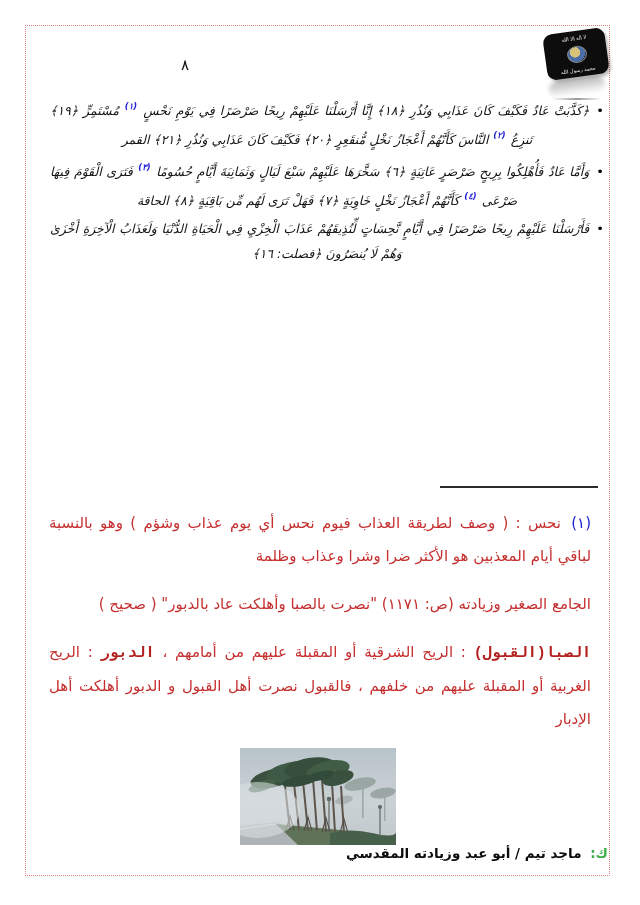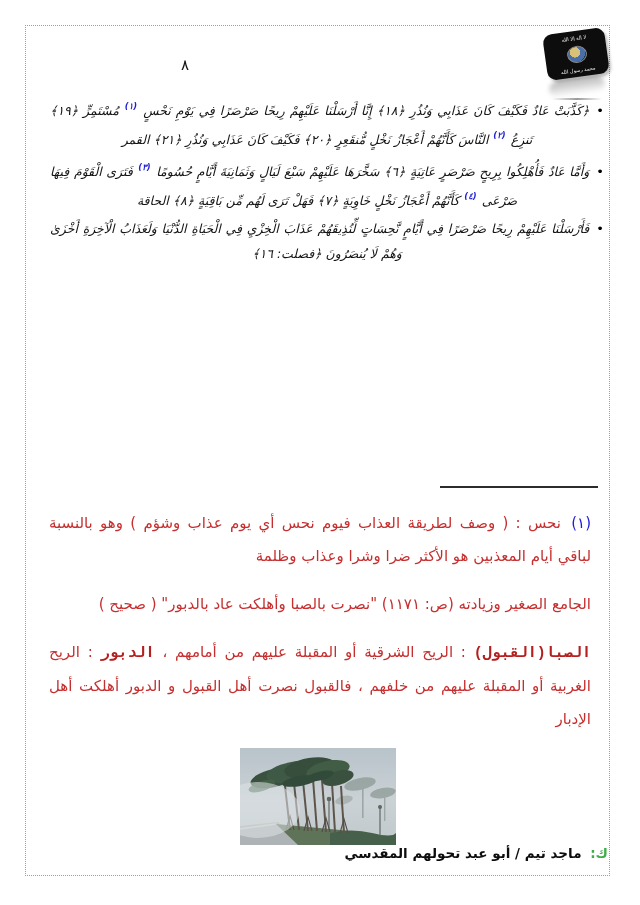--- a/index.html
+++ b/index.html
@@ -137,16 +137,16 @@
       <ellipse cx="60" cy="33" rx="18" ry="5" fill="#16301c" transform="rotate(-10 60 33)"></ellipse>
       <ellipse cx="80" cy="28" rx="14" ry="4.5" fill="#16301c" transform="rotate(-14 80 28)"></ellipse>
     </g>
 
     <ellipse cx="18" cy="62" rx="42" ry="28" fill="#dce2e4" opacity="0.55"></ellipse>
     <rect width="156" height="97" fill="#e3e8ea" opacity="0.14"></rect>
   </svg>
 
   <div class="footer">
     <span class="footer-mark">ك:</span>
-    <span>ماجد تيم / أبو عبد تحولهم المقدسي</span>
+    <span>ماجد تيم / أبو عبد وزيادته المقدسي</span>
   </div>
 
 </div>
 
 </body></html>

